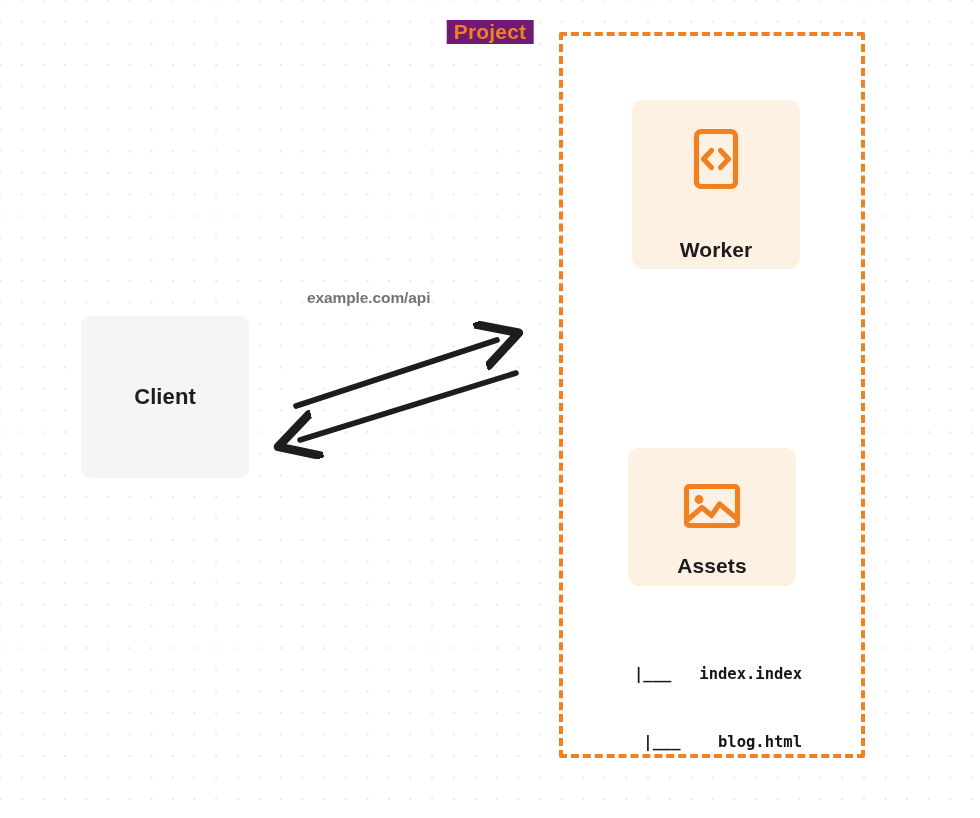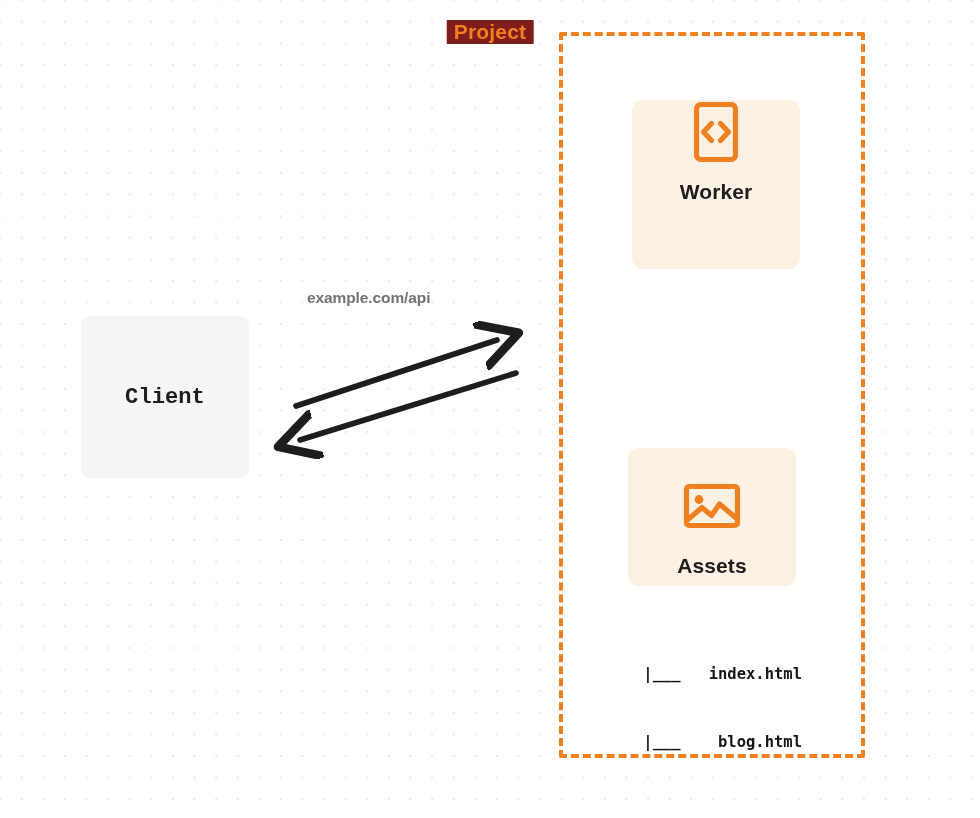--- a/index.html
+++ b/index.html
@@ -37,21 +37,20 @@
     border-radius: 9px;
     display: flex;
     align-items: center;
     justify-content: center;
   }
   .client-label {
     font-size: 22px;
     font-weight: 700;
     color: #1d1d1f;
     letter-spacing: .1px;
-    font-family: Liberation Mono, monospace;
   }
 
   
   .arrows-layer {
     position: absolute;
     left: 0; top: 0;
     width: 980px; height: 818px;
     pointer-events: none;
   }
 
@@ -76,21 +75,21 @@
     background: #ffffff;
     border: 4px dashed #f08020;
     border-radius: 2px;
   }
 
   .project-title {
     position: absolute;
     left: 50%;
     top: 32px;
     transform: translate(-50%, -50%);
-    background: #7f1d1d;
+    background: #701a75;
     padding: 0 7px;
     font-size: 21px;
     font-weight: 700;
     color: #f08020;
     letter-spacing: .2px;
     white-space: nowrap;
     z-index: 5;
   }
 
   
@@ -101,20 +100,22 @@
     border-radius: 11px;
     display: flex;
     flex-direction: column;
     align-items: center;
   }
 
   .card-worker {
     left: 632px;
     top: 100px;
     height: 169px;
+    padding-top: 27px;
+    gap: 31px;
   }
 
   .card-assets {
     left: 628px;
     top: 448px;
     height: 138px;
     padding-top: 26px;
   }
 
   .card-icon {
@@ -192,18 +193,18 @@
   <div class="res-card card-assets">
     <svg class="card-icon" viewBox="0 0 64 64" aria-hidden="true">
       <rect x="6.5" y="12.5" width="51" height="39" rx="2.5" ry="2.5" fill="none" stroke="#f08020" stroke-width="5.2"></rect>
       <circle cx="19" cy="25.5" r="4.4" fill="#f08020"></circle>
       <path d="M8.5 45 L22 33.5 L31.5 41.5 L39.5 30 L55.5 43.5" fill="none" stroke="#f08020" stroke-width="5.2" stroke-linecap="round" stroke-linejoin="round"></path>
     </svg>
     <span class="card-label">Assets</span>
   </div>
 
   <div class="file-tree">
-    <span class="tree-row">   |___   index.html</span>
+    <span class="tree-row">   |___   index.index</span>
     <span class="tree-row">   |___    blog.html</span>
     
   </div>
 
 </div>
 
 </body></html>

